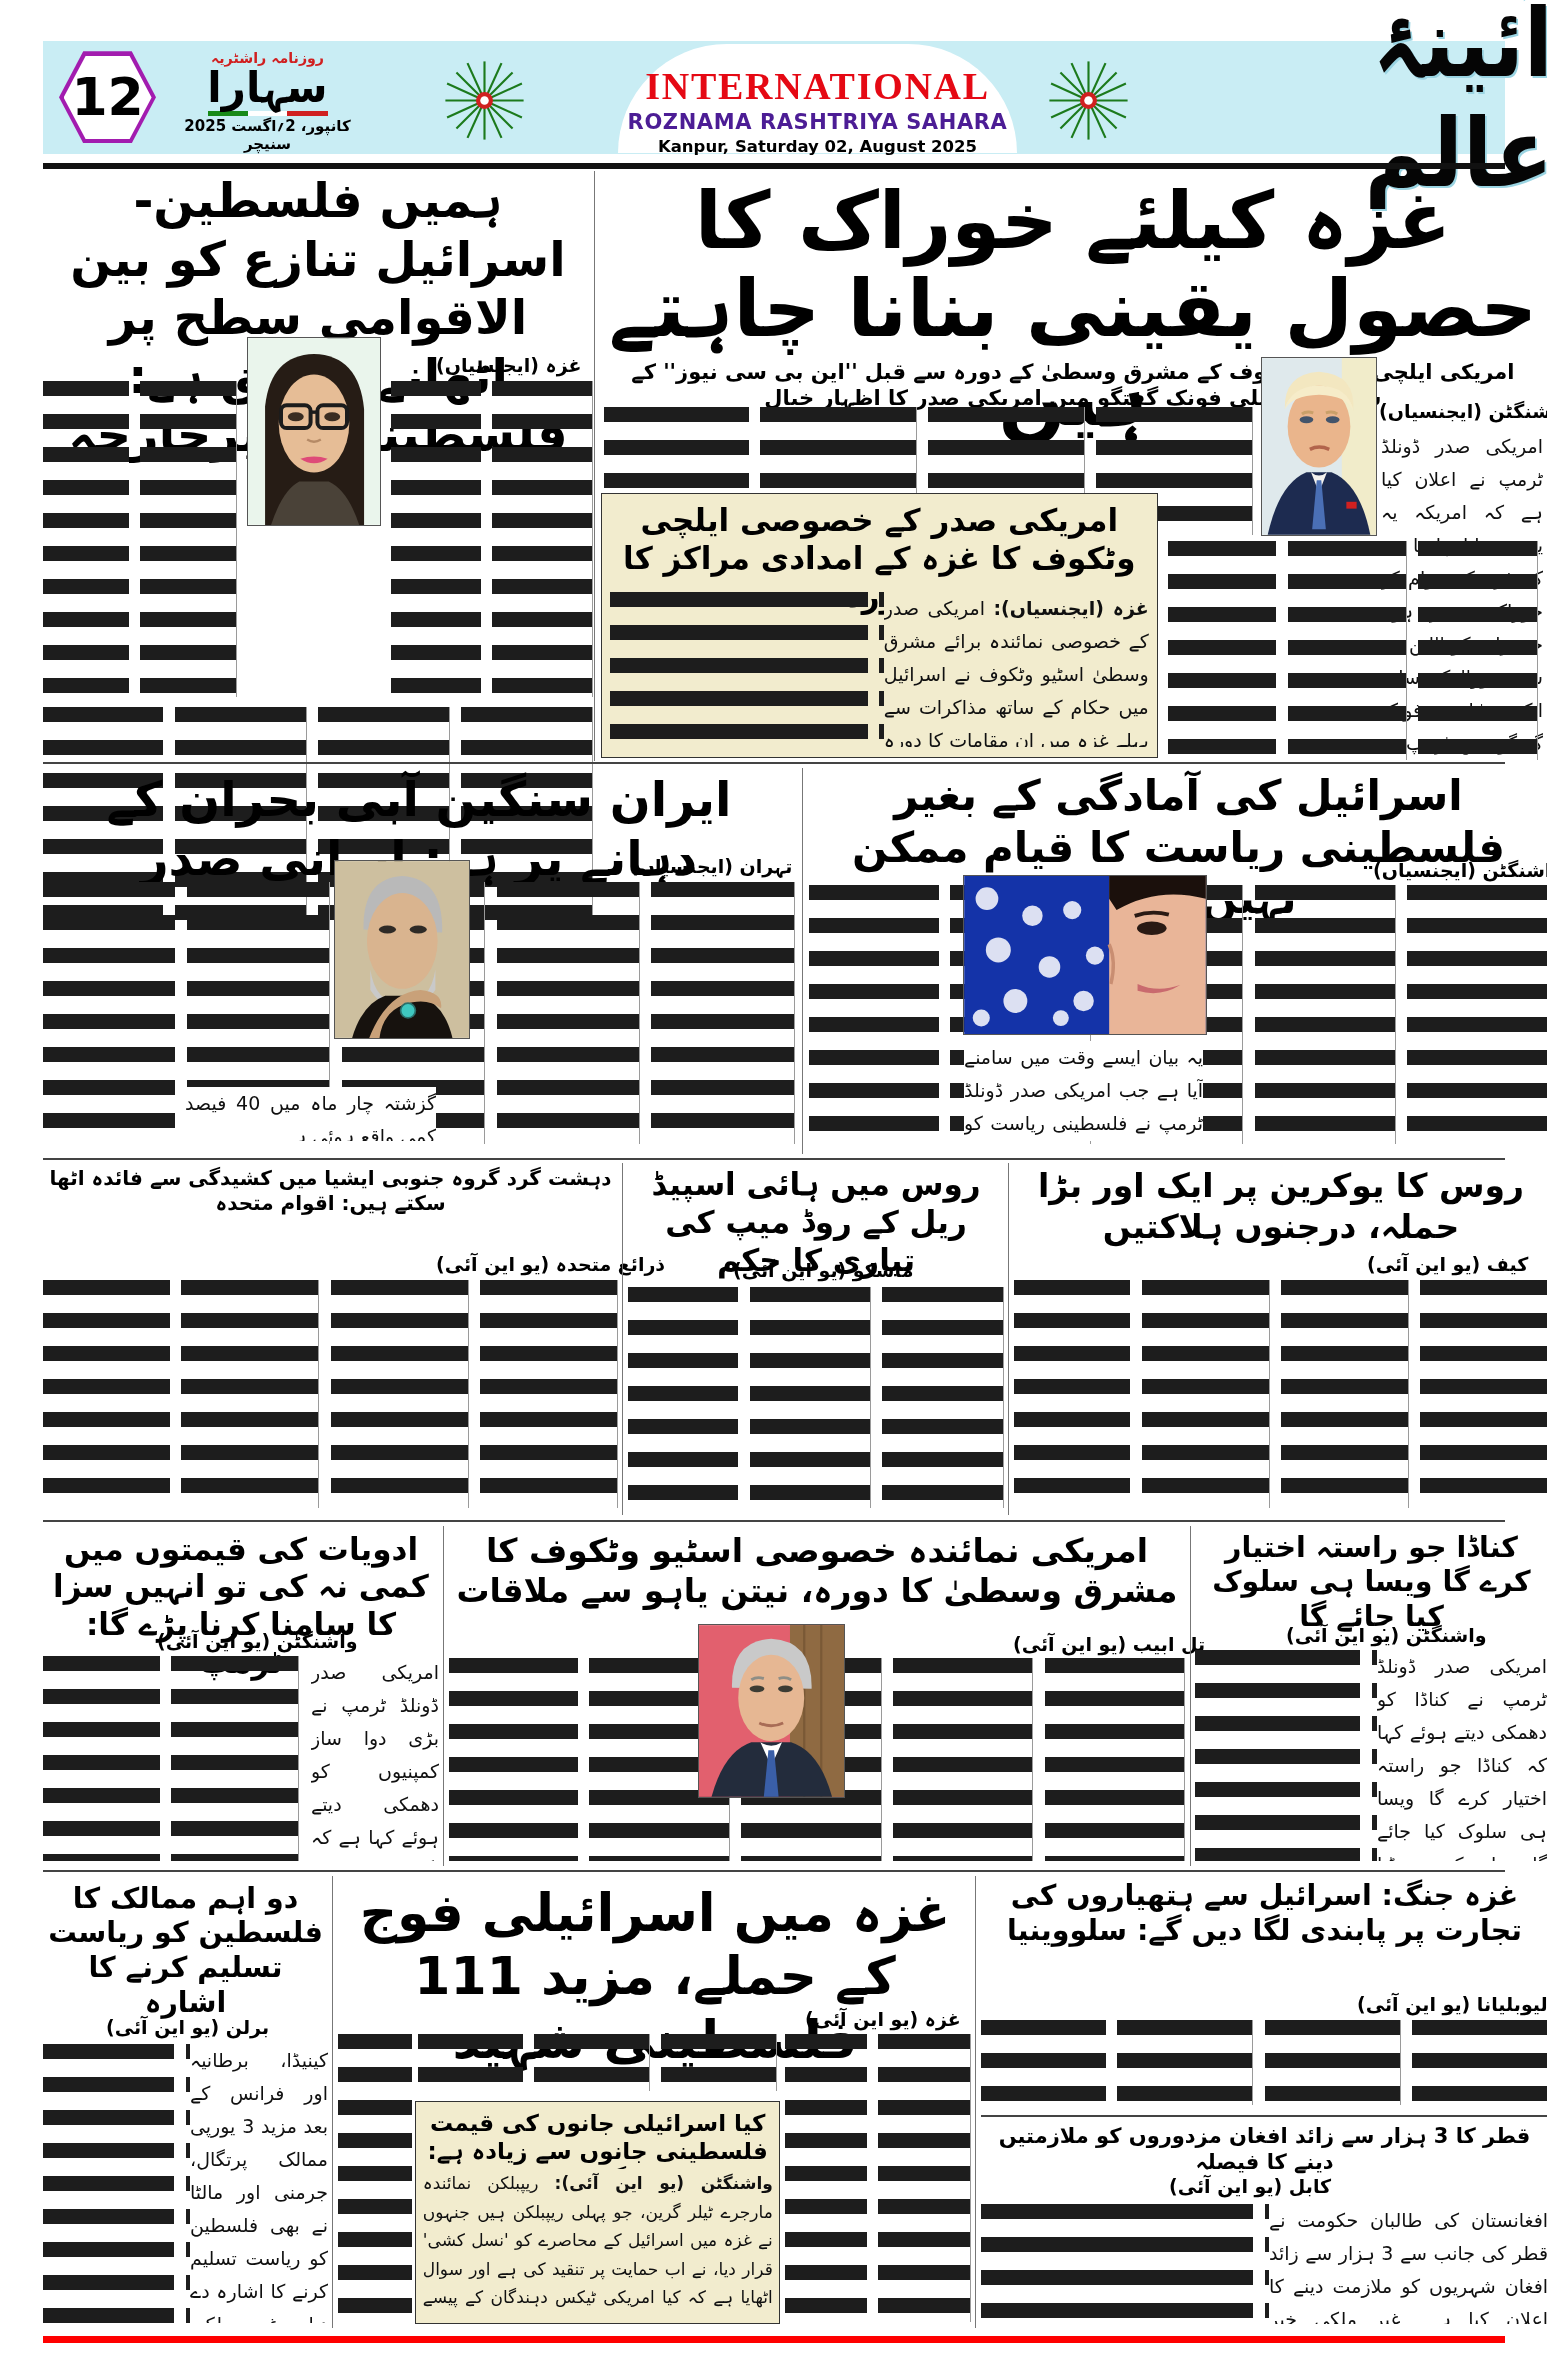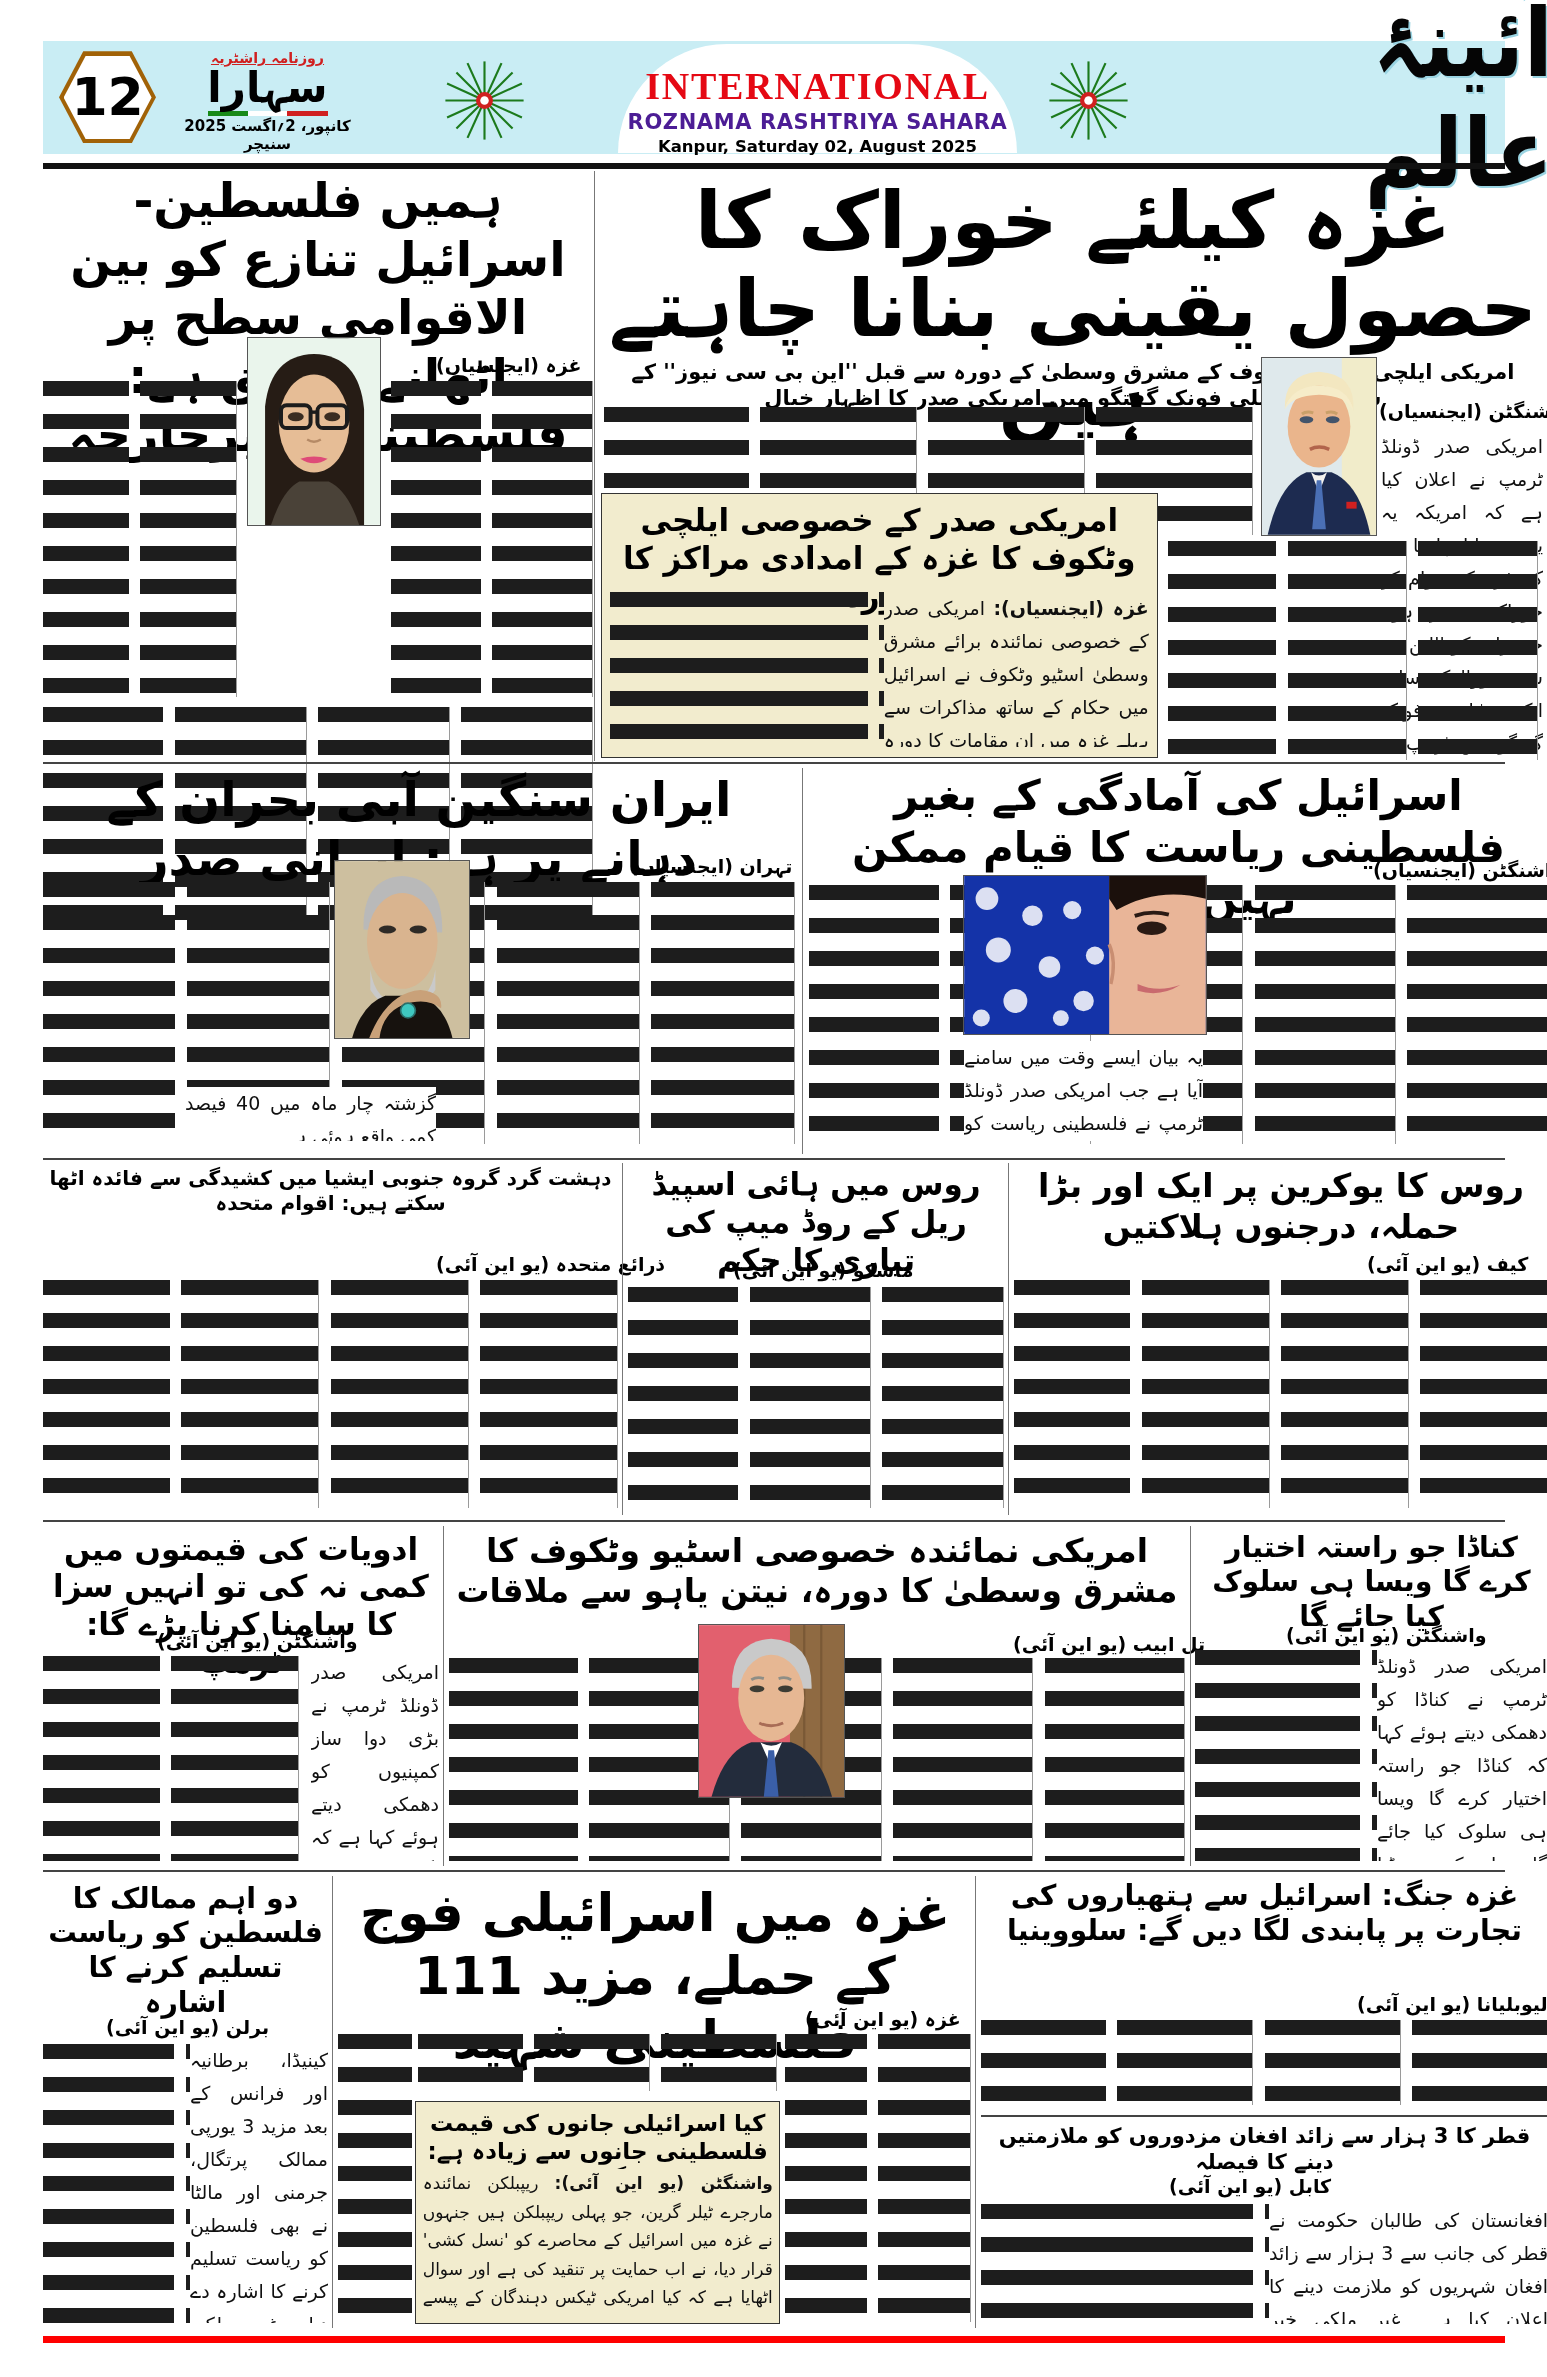--- a/index.html
+++ b/index.html
@@ -1,28 +1,28 @@
 <!DOCTYPE html>
 <html lang="ur" style="font-size:9px"><head>
 <meta charset="utf-8">
 <style>
   html,body{margin:0;padding:0;background:#ffffff;}
   #paper{position:relative;width:1548px;height:2377px;background:#ffffff;overflow:hidden;
          font-family:"DejaVu Sans",sans-serif;color:#111;}
   .abs{position:absolute;}
   
   #header{left:43px;top:41px;width:1462px;height:113px;background:#c9edf4;}
-  .hex-outer{left:16px;top:10.3px;width:97px;height:92px;background:#a16207;
+  .hex-outer{left:16px;top:10.3px;width:97px;height:92px;background:#a21caf;
              clip-path:polygon(25% 0,75% 0,100% 50%,75% 100%,25% 100%,0 50%);}
   .hex-inner{left:4.6px;top:4.6px;width:88px;height:83px;background:#ffffff;
              clip-path:polygon(25% 0,75% 0,100% 50%,75% 100%,25% 100%,0 50%);
              display:flex;align-items:center;justify-content:center;}
   .hex-inner span{font-size:52px;font-weight:bold;color:#000;}
   #logo{left:122px;top:1.1px;width:205px;height:112px;text-align:center;direction:rtl;}
-  .logo-top{font-size:14.2px;color:#d02020;font-weight:bold;margin-top:8px;text-decoration:underline;}
+  .logo-top{font-size:14.2px;color:#d02020;font-weight:bold;margin-top:8px;}
   .logo-main{font-size:42px;font-weight:900;color:#000;line-height:44px;letter-spacing:1.1px;}
   .logo-bar{width:120px;height:4.6px;margin:1.1px auto;background:linear-gradient(90deg,#188a18 33%,#ffffff 33% 66%,#d02020 66%);}
   .logo-date{font-size:15px;font-weight:bold;color:#000;text-align:center;}
   #arch{left:575px;top:3.4px;width:399px;height:109px;background:#ffffff;
         border-radius:199px 199px 0 0;text-align:center;}
   .arch-int{font-family:"Liberation Serif",serif;font-weight:bold;color:#e50914;
             font-size:38px;letter-spacing:1.7px;margin-top:19.4px;}
   .arch-paper{font-size:21px;font-weight:bold;color:#4c1d95;letter-spacing:0.6px;margin-top:2.3px;}
   .arch-date{font-size:16.5px;font-weight:bold;color:#000;margin-top:3.4px;}
   #masthead{left:1162px;top:0px;width:348px;height:113px;display:flex;align-items:center;justify-content:center;}

